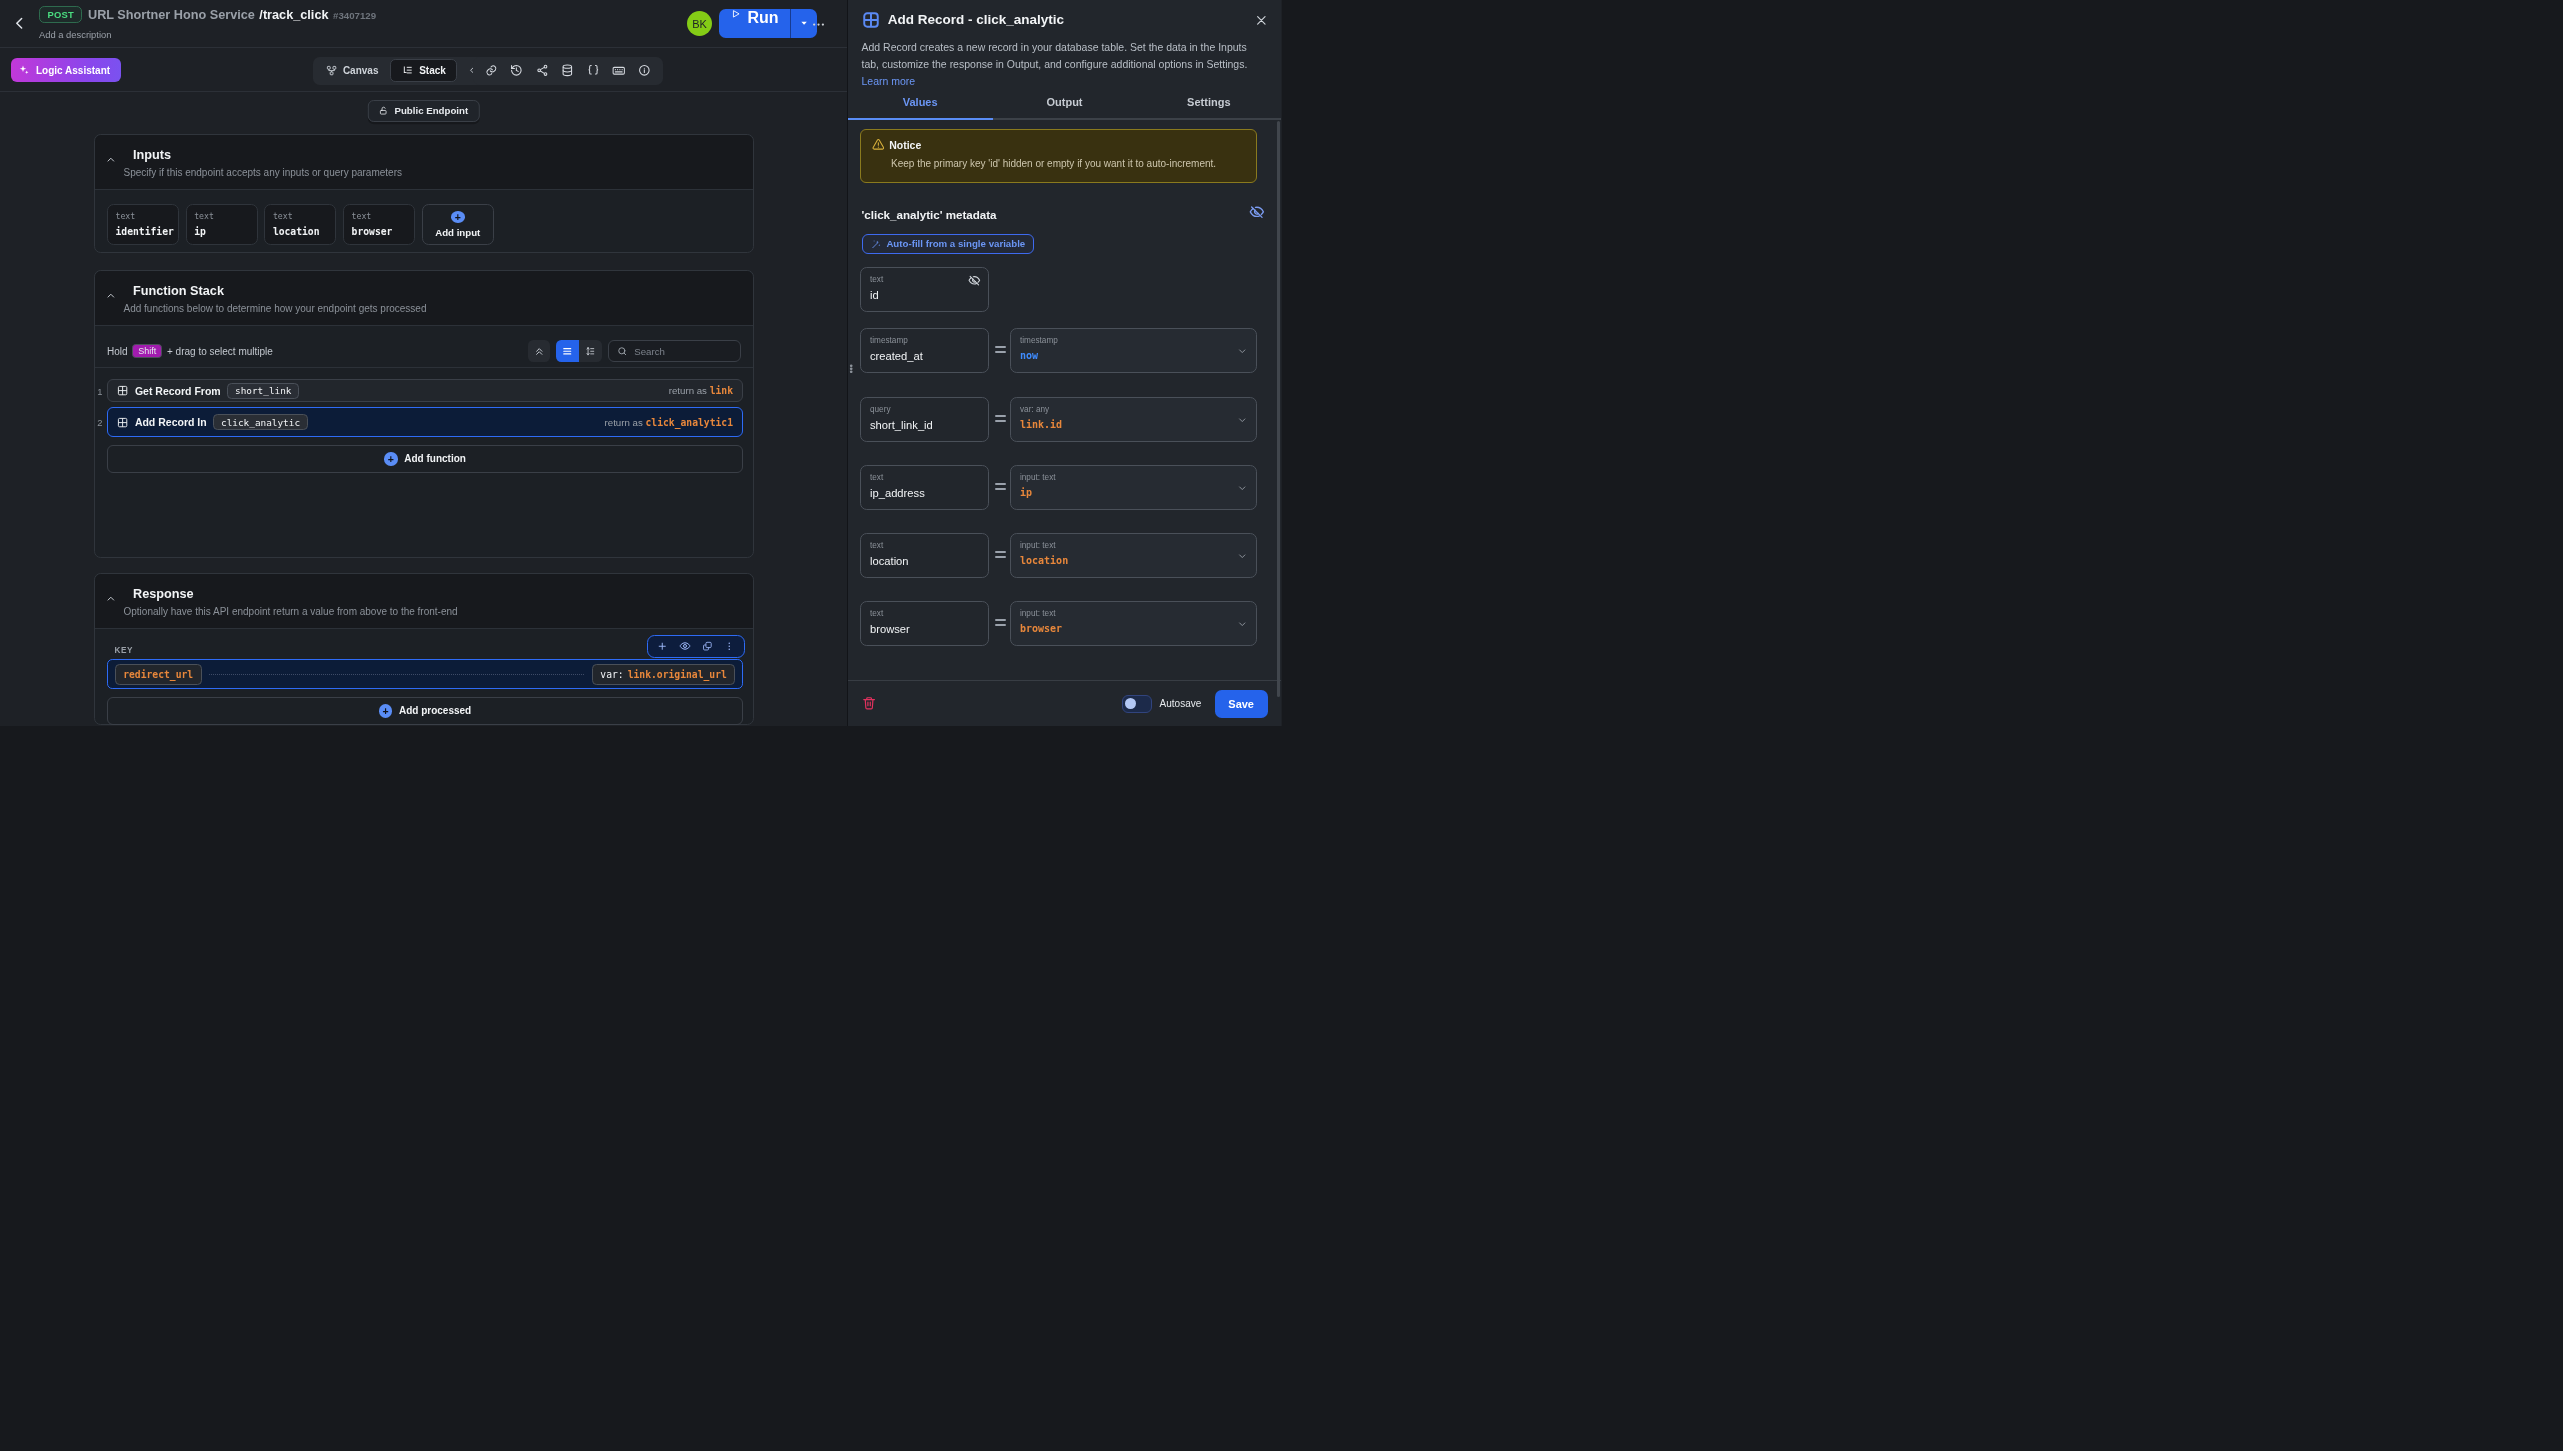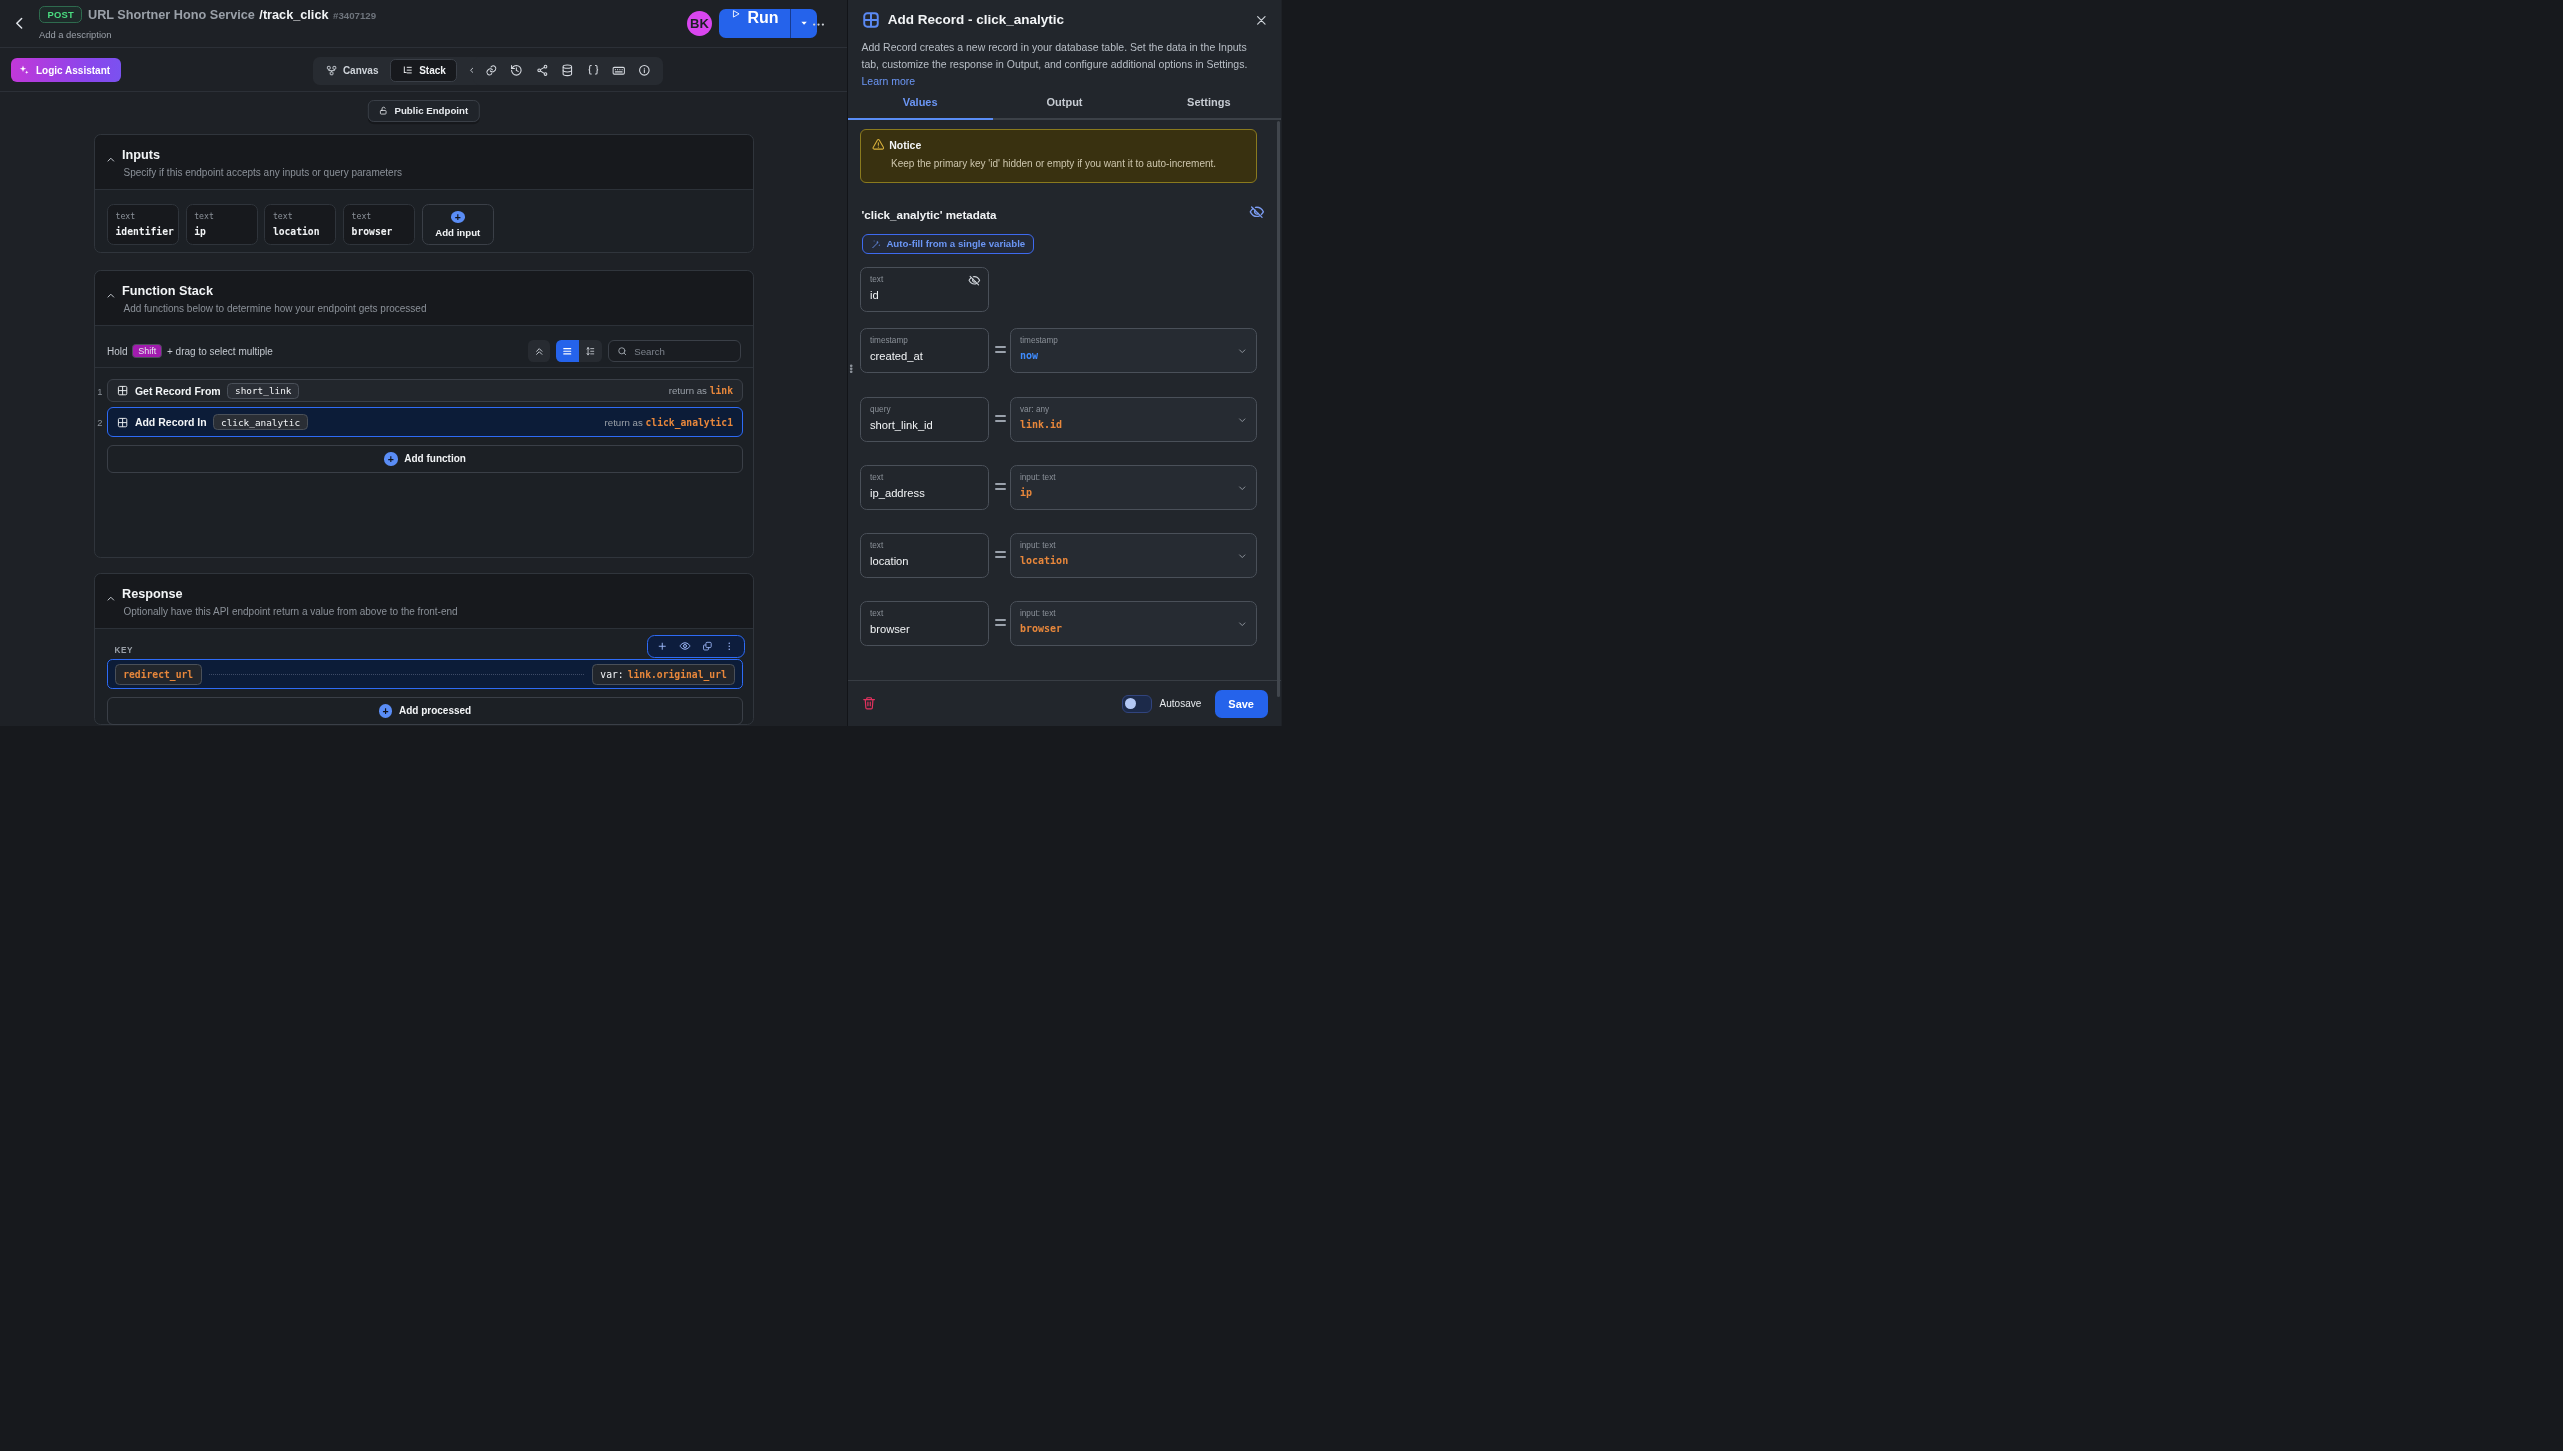--- a/index.html
+++ b/index.html
@@ -10,21 +10,21 @@
 
   
   .topbar{position:absolute;left:0;top:0;width:847px;height:48px;background:#1e2126;border-bottom:0.7px solid #2c3037;}
   .back-btn{position:absolute;left:12px;top:15px;width:18px;height:18px;color:#dfe3e8;cursor:pointer;}
   .method-badge{position:absolute;left:39px;top:6px;padding:2.2px 7.5px;border:1.1px solid #2e6b4e;border-radius:5.2px;background:rgba(34,90,62,.18);color:#4ade80;font-size:9.4px;font-weight:700;letter-spacing:0.2px;}
   .title-row{position:absolute;left:88px;top:8.2px;white-space:nowrap;font-size:12.7px;}
   .t-service{color:#9aa0a8;font-weight:700;}
   .t-path{color:#f2f4f6;font-weight:700;margin-left:4.5px;}
   .t-id{color:#6f757d;font-weight:600;font-size:9.7px;margin-left:4.5px;}
   .t-desc{position:absolute;left:39px;top:28.5px;font-size:9.4px;color:#9aa0a8;}
-  .avatar{position:absolute;left:687px;top:11.2px;width:25px;height:25px;border-radius:50%;background:#d946ef;color:#1d2026;font-weight:700;font-size:13px;display:flex;align-items:center;justify-content:center;}
+  .avatar{position:absolute;left:687px;top:11.2px;width:25px;height:25px;border-radius:50%;background:#84cc16;color:#1d2026;font-weight:400;font-size:11px;display:flex;align-items:center;justify-content:center;}
   .run-btn{position:absolute;left:719px;top:9px;height:29px;background:#2563eb;border-radius:6.7px;display:flex;align-items:stretch;color:#fff;cursor:pointer;}
   .run-main{display:flex;gap:6.7px;padding:0 12px;font-size:16px;font-weight:700;}
   .run-sep{width:0.7px;background:rgba(13,28,70,.55);}
   .run-caret{display:flex;align-items:center;padding:0 9px;}
   .more-btn{position:absolute;left:811px;top:16.5px;color:#cfd4da;cursor:pointer;}
 
   
   .toolbar{position:absolute;left:0;top:49px;width:847px;height:43px;background:#1e2126;border-bottom:0.7px solid #2c3037;}
   .logic-btn{position:absolute;left:10.5px;top:9px;height:24px;padding:0 10.5px 0 7.5px;border-radius:6px;display:flex;align-items:center;gap:6px;color:#fff;font-size:10px;font-weight:700;background:linear-gradient(95deg,#c238d8 0%,#8a46ec 70%,#7a52f0 100%);cursor:pointer;}
   .view-tabs{position:absolute;left:313px;top:7.5px;height:28px;background:#272b31;border-radius:6.7px;display:flex;align-items:center;padding:2.2px;gap:1.5px;}
@@ -33,21 +33,21 @@
   .tool-icons{position:absolute;right:184px;top:7.5px;height:28px;background:#272b31;border-radius:6.7px;display:flex;align-items:center;padding:0 6px;}
   .tool-icons .tico{width:25.5px;height:23px;display:flex;align-items:center;justify-content:center;color:#d6dae0;cursor:pointer;}
 
   
   .main{position:absolute;left:0;top:92px;width:847px;height:634px;background:#1e2126;}
   .endpoint-pill{position:absolute;left:50%;transform:translateX(-50%);top:7.5px;height:22.5px;padding:0 10.5px;background:#20242a;border:0.7px solid #3a3f47;border-radius:6px;display:flex;align-items:center;gap:6px;font-size:9.7px;font-weight:600;color:#e7eaee;cursor:pointer;box-shadow:0 2.2px 0 rgba(0,0,0,.25);}
 
   .card{position:absolute;left:94px;width:660px;background:#1c2025;border:0.7px solid #30353c;border-radius:6.7px;}
   .card-head{background:#17191d;border-bottom:0.7px solid #2c3138;border-radius:6.7px 6.7px 0 0;padding:12.7px 18px 11.2px 18px;position:relative;}
   .collapse-ico{position:absolute;left:10.5px;top:19.5px;color:#c8cdd4;cursor:pointer;}
-  .card-title{font-size:12.7px;font-weight:700;color:#f2f4f6;margin-left:9px;}
+  .card-title{font-size:12.7px;font-weight:700;color:#f2f4f6;margin-left:20px;}
   .card-sub{font-size:10px;color:#8b9199;margin-left:10.5px;margin-top:5.2px;}
 
   
   .card.inputs{top:42px;height:119px;}
   .chips{position:absolute;left:12px;top:69px;display:flex;gap:6.7px;}
   .chip{width:72px;height:41px;background:#17191d;border:0.7px solid #2f343b;border-radius:6.7px;padding:6px 7.5px;cursor:pointer;}
   .chip .c-type{font-size:8.2px;color:#8b9199;}
   .chip .c-name{font-size:9.7px;color:#f2f4f6;font-weight:700;margin-top:4.5px;}
   .chip.add{display:flex;flex-direction:column;align-items:center;justify-content:center;gap:4.5px;background:transparent;border-color:#3a3f47;}
   .chip.add .lbl{font-size:9.7px;font-weight:700;color:#f2f4f6;}

